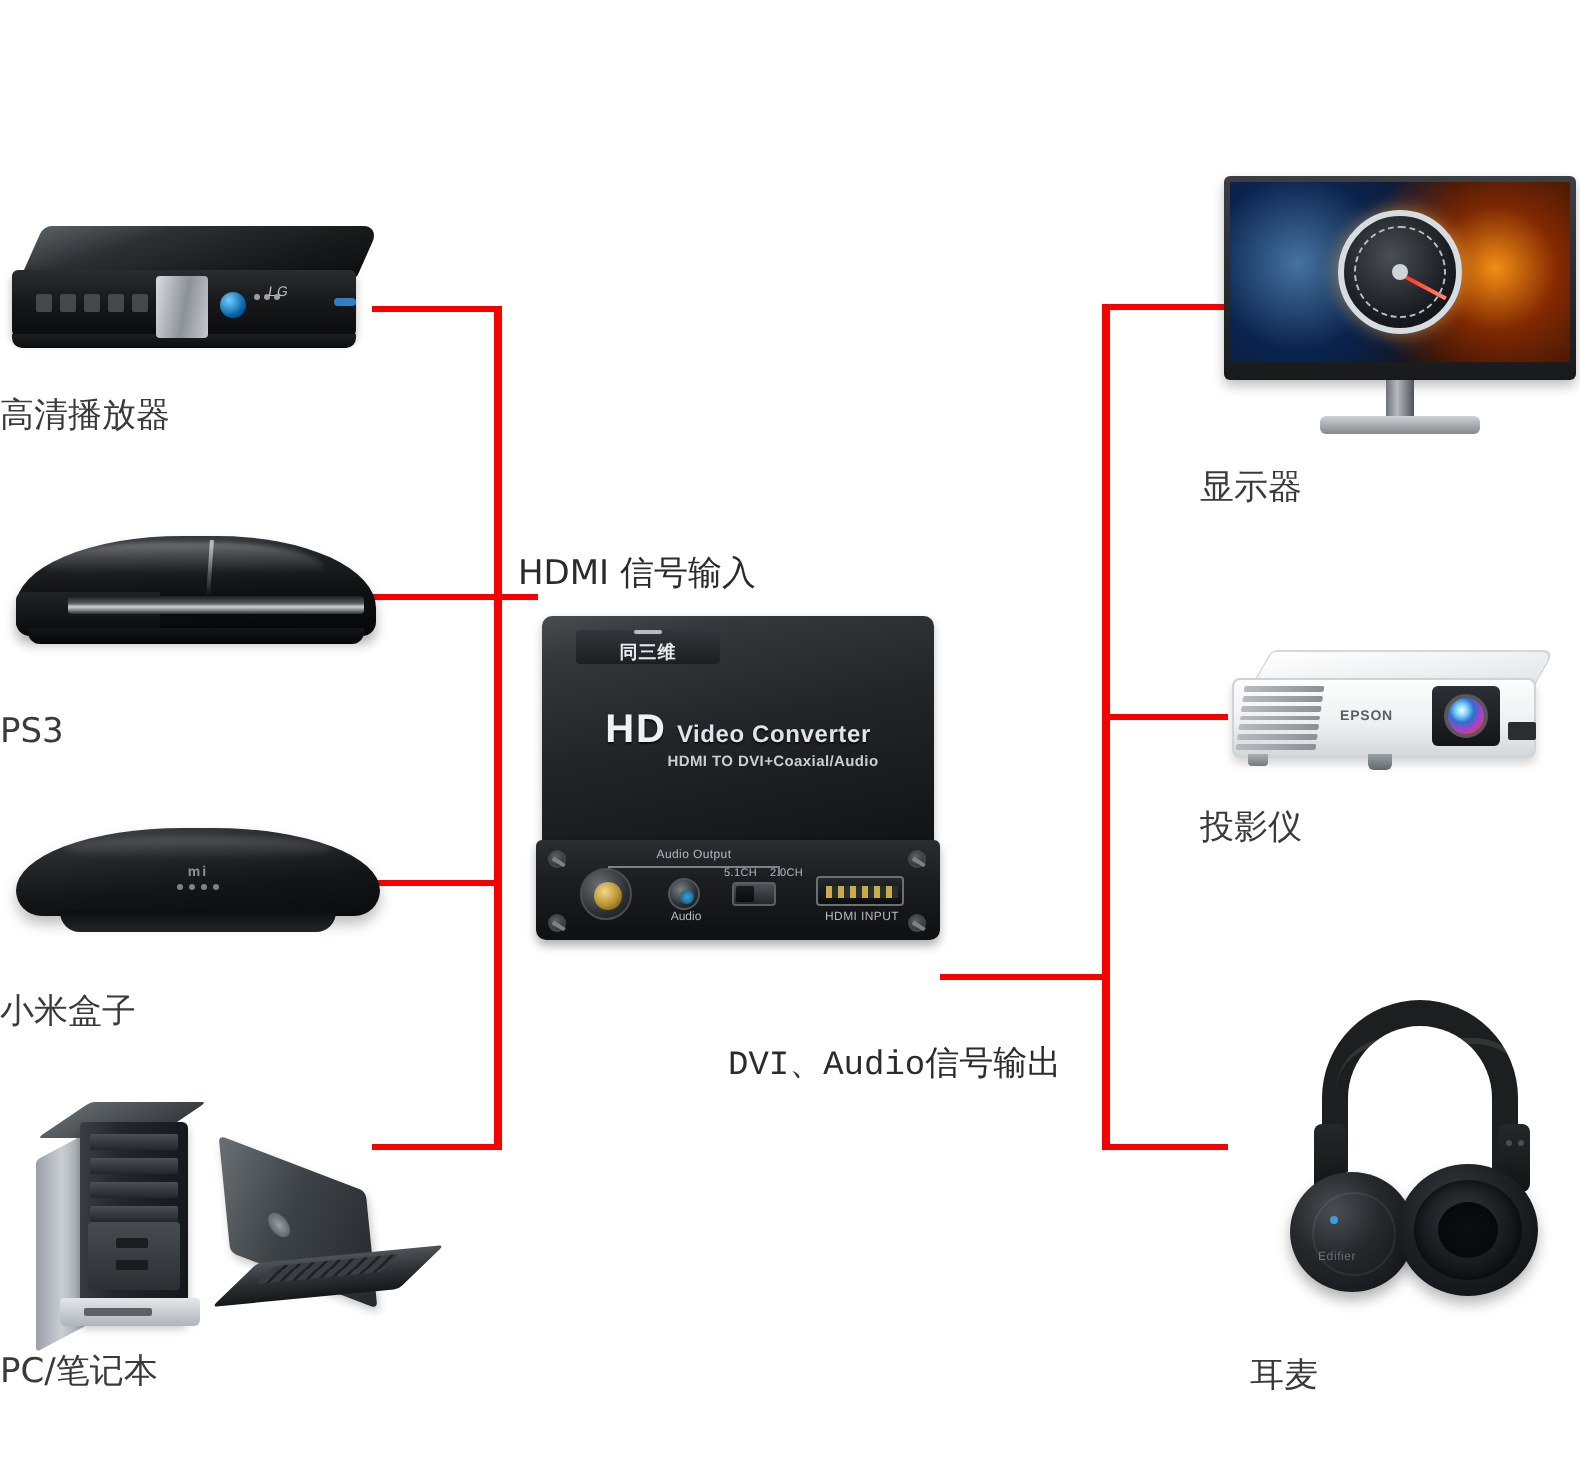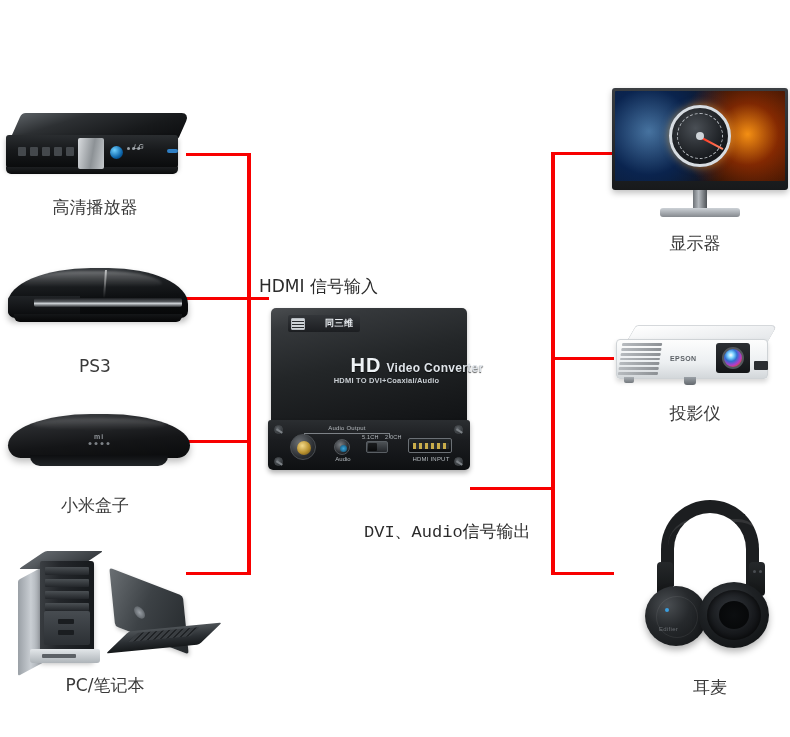--- a/index.html
+++ b/index.html
@@ -15,21 +15,21 @@
   .title {
     position: absolute; left: 0; top: 42px; width: 790px;
     text-align: center;
     font-size: 44px; font-weight: 700; letter-spacing: 4px;
     color: #1a1a1a;
     font-family: "DejaVu Sans", "Liberation Sans", sans-serif;
   }
 
   
   .caption {
-    position: absolute; text-align: center;
+    position: absolute; text-align: left;
     font-size: 17px; color: #3a3a3a; white-space: nowrap;
     font-family: "DejaVu Sans", "Liberation Sans", sans-serif;
   }
 
   
   .wire { position: absolute; background: #f80000; }
   .wire-v { width: 4px; }
   .wire-h { height: 3px; }
 
   .flow-label {
@@ -202,36 +202,35 @@
   .converter { position: absolute; left: 268px; top: 308px; width: 202px; height: 165px; }
   .cv-top {
     position:absolute; left:3px; top:0; width:196px; height:118px;
     background: linear-gradient(168deg,#4a4d50 0%,#35383b 14%,#232628 46%,#17191b 80%,#101214 100%);
     border-radius: 5px 5px 2px 2px;
     box-shadow: 0 2px 4px rgba(0,0,0,.25);
   }
   .cv-badge {
     position:absolute; left:17px; top:7px; width:72px; height:17px;
     background: linear-gradient(180deg,#33363a,#1c1e21);
-    border-radius: 2px; display:flex; align-items:center; gap:20px; padding:0 3px;
+    border-radius: 2px; display:flex; align-items:center; gap:3px; padding:0 3px;flex-direction:column;
   }
   .cv-badge-mark {
     width:14px; height:12px;
     background: repeating-linear-gradient(180deg,#cfd4d8 0 2px, #2a2d30 2px 3px);
     border:1px solid #b7bcc1; border-radius:1px;
   }
   .cv-badge-text {
     font-size: 9px; color: #e6eaee; font-weight: 700; letter-spacing: .5px;
     font-family: "DejaVu Sans", "Liberation Sans", sans-serif;
   }
   .cv-hd {
     position:absolute; left:0; top:46px; width:196px; text-align:center;
     font-size: 20px; font-weight: 800; color:#eef2f5; letter-spacing: 1px;
     text-shadow: 0 1px 1px rgba(0,0,0,.7);
-    margin-left: 48px;
   }
   .cv-hd small {
     font-size: 12px; font-weight: 700; letter-spacing: .3px; margin-left: 5px; color:#dfe4e9;
   }
   .cv-sub {
     position:absolute; left:0; top:68px; width:196px; text-align:center;
     font-size: 7.5px; font-weight: 700; color:#c9ced3; letter-spacing: .2px; padding-left: 35px;
   }
   .cv-front {
     position:absolute; left:0; top:112px; width:202px; height:50px;

